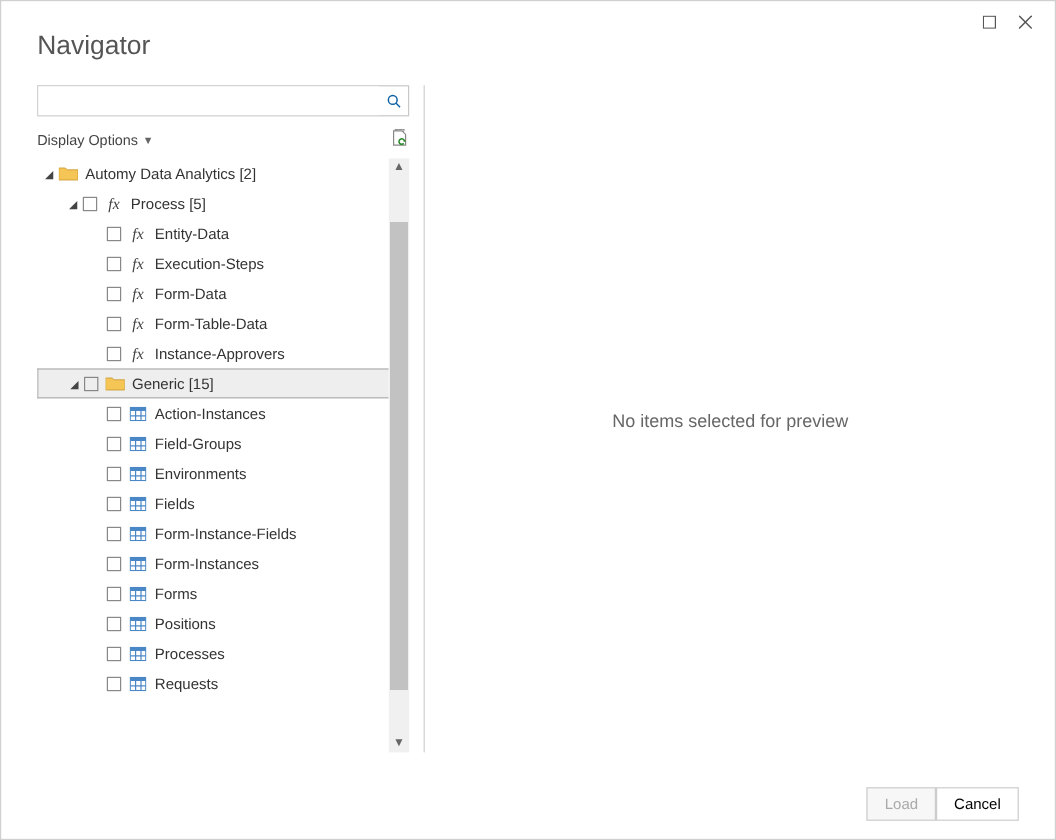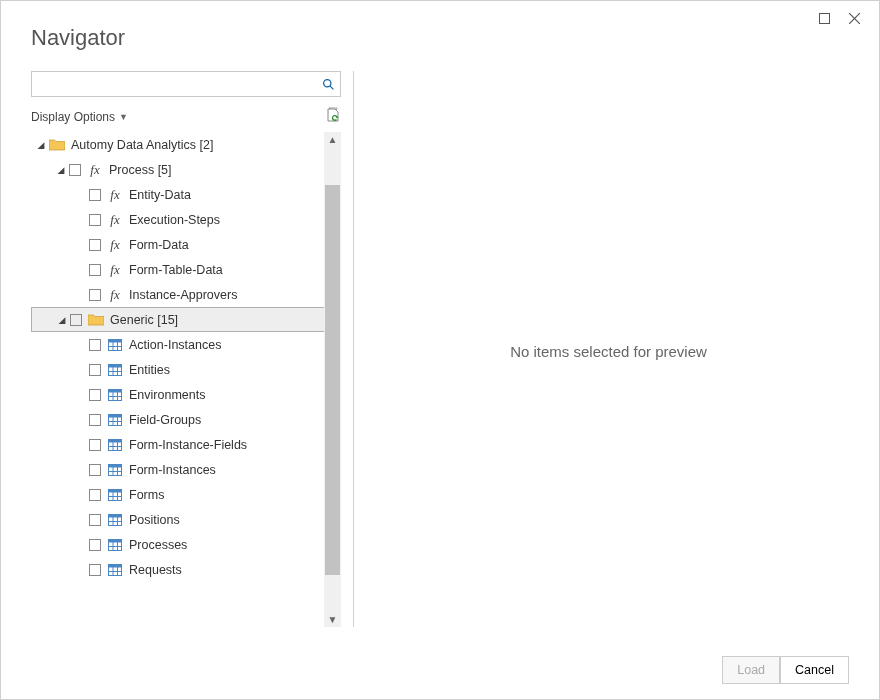--- a/index.html
+++ b/index.html
@@ -199,21 +199,21 @@
             <span class="chk"></span>
             <span class="icon">
               <svg width="14" height="12" viewBox="0 0 14 12">
                 <rect x="0.5" y="0.5" width="13" height="11" fill="#fff" stroke="#4a87c7" stroke-width="1"></rect>
                 <rect x="0.5" y="0.5" width="13" height="3" fill="#4a87c7"></rect>
                 <line x1="0.5" y1="7.5" x2="13.5" y2="7.5" stroke="#4a87c7" stroke-width="1"></line>
                 <line x1="5" y1="0.5" x2="5" y2="11.5" stroke="#4a87c7" stroke-width="1"></line>
                 <line x1="9.5" y1="0.5" x2="9.5" y2="11.5" stroke="#4a87c7" stroke-width="1"></line>
               </svg>
             </span>
-            <span>Entities</span>
+            <span>Field-Groups</span>
           </div>
           <div class="node">
             <span class="pad" style="width: 44px;"></span>
             <span class="exp empty">▶</span>
             <span class="chk"></span>
             <span class="icon">
               <svg width="14" height="12" viewBox="0 0 14 12">
                 <rect x="0.5" y="0.5" width="13" height="11" fill="#fff" stroke="#4a87c7" stroke-width="1"></rect>
                 <rect x="0.5" y="0.5" width="13" height="3" fill="#4a87c7"></rect>
                 <line x1="0.5" y1="7.5" x2="13.5" y2="7.5" stroke="#4a87c7" stroke-width="1"></line>
@@ -229,21 +229,21 @@
             <span class="chk"></span>
             <span class="icon">
               <svg width="14" height="12" viewBox="0 0 14 12">
                 <rect x="0.5" y="0.5" width="13" height="11" fill="#fff" stroke="#4a87c7" stroke-width="1"></rect>
                 <rect x="0.5" y="0.5" width="13" height="3" fill="#4a87c7"></rect>
                 <line x1="0.5" y1="7.5" x2="13.5" y2="7.5" stroke="#4a87c7" stroke-width="1"></line>
                 <line x1="5" y1="0.5" x2="5" y2="11.5" stroke="#4a87c7" stroke-width="1"></line>
                 <line x1="9.5" y1="0.5" x2="9.5" y2="11.5" stroke="#4a87c7" stroke-width="1"></line>
               </svg>
             </span>
-            <span>Field-Groups</span>
+            <span>Fields</span>
           </div>
           <div class="node">
             <span class="pad" style="width: 44px;"></span>
             <span class="exp empty">▶</span>
             <span class="chk"></span>
             <span class="icon">
               <svg width="14" height="12" viewBox="0 0 14 12">
                 <rect x="0.5" y="0.5" width="13" height="11" fill="#fff" stroke="#4a87c7" stroke-width="1"></rect>
                 <rect x="0.5" y="0.5" width="13" height="3" fill="#4a87c7"></rect>
                 <line x1="0.5" y1="7.5" x2="13.5" y2="7.5" stroke="#4a87c7" stroke-width="1"></line>

